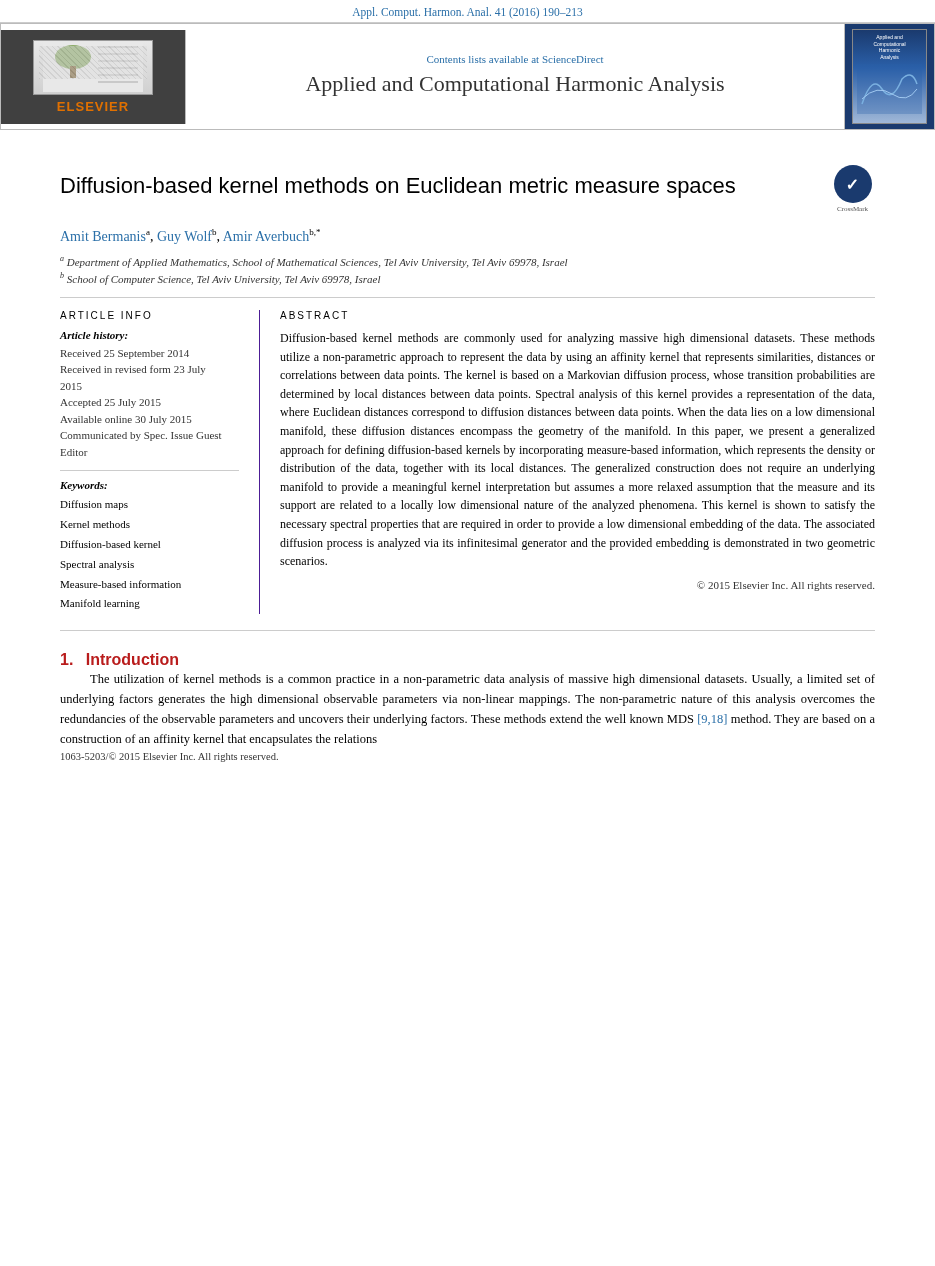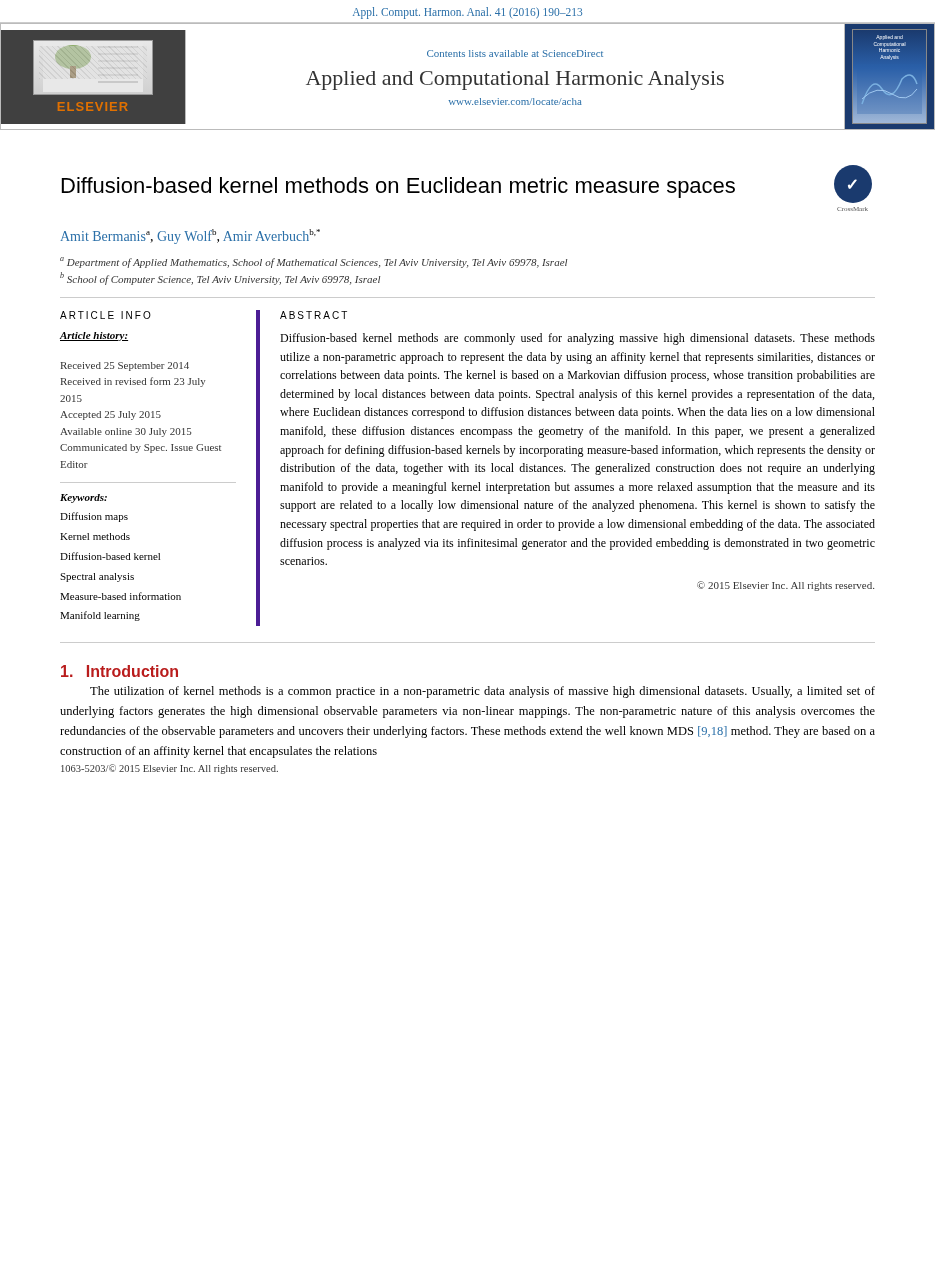--- a/index.html
+++ b/index.html
@@ -201,21 +201,21 @@
     
     .article-info-abstract {
       display: flex;
       gap: 0;
       margin-top: 12px;
     }
     .article-info-col {
       width: 200px;
       min-width: 200px;
       padding-right: 20px;
-      border-right: 4px solid #4c1d95;
+      border-right: 1px solid #4c1d95;
     }
     .abstract-col {
       flex: 1;
       padding-left: 20px;
     }
 
     .col-header {
       font-family: Arial, Helvetica, sans-serif;
       font-size: 10px;
       letter-spacing: 2px;
@@ -227,22 +227,21 @@
 
     
     .article-history {
       font-size: 11px;
       margin-bottom: 10px;
     }
     .history-label {
       font-style: italic;
       font-weight: bold;
       font-size: 11px;
-      margin-bottom: 16px;
-      text-decoration: underline;
+      margin-bottom: 4px;
     }
     .history-item {
       font-size: 11px;
       line-height: 1.5;
       color: #333;
     }
 
     hr.col-divider {
       border: none;
       border-top: 1px solid #ccc;
@@ -353,21 +352,20 @@
       <div class="elsevier-text">ELSEVIER</div>
     </div>
   </div>
 
   <div class="journal-header-center">
     <div class="sciencedirect-link">
       <span>Contents lists available at</span>
       <span style="color:#2a6fa8;">ScienceDirect</span>
     </div>
     <div class="journal-title-main">Applied and Computational Harmonic Analysis</div>
-    <div class="journal-url">www.elsevier.com/locate/acha</div>
   </div>
 
   <div class="journal-header-right">
     <div class="journal-cover">
       <div class="cover-title">Applied and<br>Computational<br>Harmonic<br>Analysis</div>
       <svg width="65" height="50" viewBox="0 0 65 50" style="margin-top:4px;">
         <rect width="65" height="50" fill="#2a5fa8" opacity="0.3"></rect>
         <path d="M5 40 Q15 10 25 25 Q35 40 45 15 Q55 5 60 20" stroke="#7ab0e0" stroke-width="1.5" fill="none"></path>
         <path d="M5 35 Q20 20 35 30 Q50 40 60 25" stroke="#a0c8f0" stroke-width="1" fill="none"></path>
       </svg>

